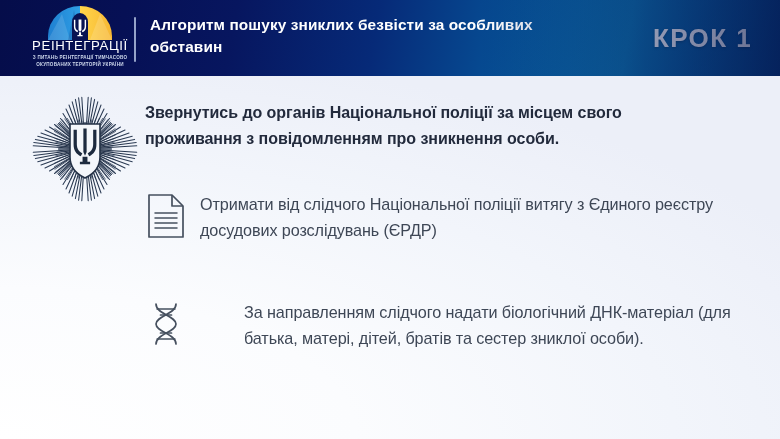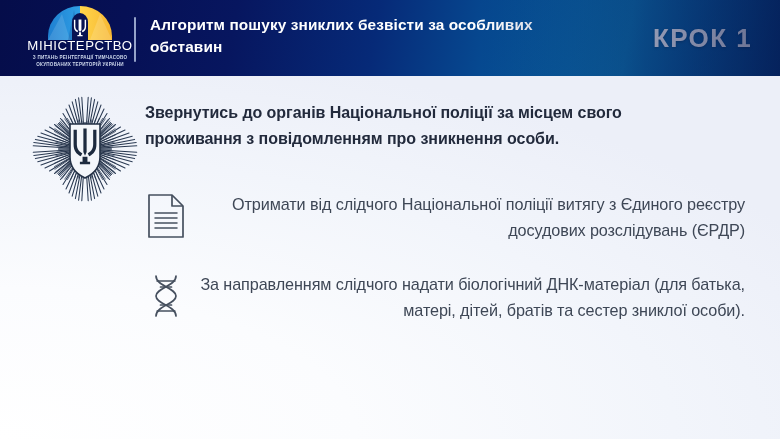--- a/index.html
+++ b/index.html
@@ -151,39 +151,38 @@
     line-height: 25.5px;
     letter-spacing: -.05px;
   }
 
   .item {
     position: absolute;
     left: 145px;
     display: flex;
     align-items: flex-start;
     gap: 0;
-    text-align: right;
   }
   .item-icon {
     flex: 0 0 auto;
     width: 42px;
     height: 46px;
     margin-right: 13px;
     margin-top: 1px;
   }
   .item-text {
     color: #3e4756;
     font-size: 16.2px;
     font-weight: 400;
     line-height: 25.5px;
     letter-spacing: -.1px;
   }
 
   #item-1 { top: 192px; width: 600px; }
-  #item-2 { top: 272px; width: 600px; }
+  #item-2 { top: 300px; width: 600px; gap: 44px; }
 </style>
 </head>
 <body>
 
 <div class="slide">
 
   <div class="header">
 
     <div class="logo-lockup">
 
@@ -212,21 +211,21 @@
 
         <path d="M24,34 L24,16 A8,9 0 0 1 40,16 L40,34 Z" fill="#081352"></path>
         <g fill="#ffffff" transform="translate(32,22) scale(0.95)">
           <path d="M0,-9 L1.5,-9 L1.5,2 L0,4.2 L-1.5,2 L-1.5,-9 Z"></path>
           <path d="M-6.4,-8.6 L-4.9,-8.6 L-4.9,-1.4 C-4.9,1.2 -3.2,2.3 -1.9,2.9 L-2.6,4.4 C-4.8,3.5 -6.4,1.7 -6.4,-1.4 Z"></path>
           <path d="M6.4,-8.6 L4.9,-8.6 L4.9,-1.4 C4.9,1.2 3.2,2.3 1.9,2.9 L2.6,4.4 C4.8,3.5 6.4,1.7 6.4,-1.4 Z"></path>
           <path d="M-1.1,4.6 L1.1,4.6 L1.1,7.4 L2.7,7.4 L2.7,8.8 L-2.7,8.8 L-2.7,7.4 L-1.1,7.4 Z"></path>
         </g>
       </svg>
 
-      <div class="logo-word">МІНІСТЕРСТВО</div>
+      <div class="logo-word">РЕІНТЕГРАЦІЇ</div>
       <div class="logo-sub">З ПИТАНЬ РЕІНТЕГРАЦІЇ ТИМЧАСОВО ОКУПОВАНИХ ТЕРИТОРІЙ УКРАЇНИ</div>
     </div>
 
     <div class="header-divider"></div>
 
     <div class="header-title">Алгоритм пошуку зниклих безвісти за особливих обставин</div>
 
     <div class="step-badge">КРОК 1</div>
   </div>
 

